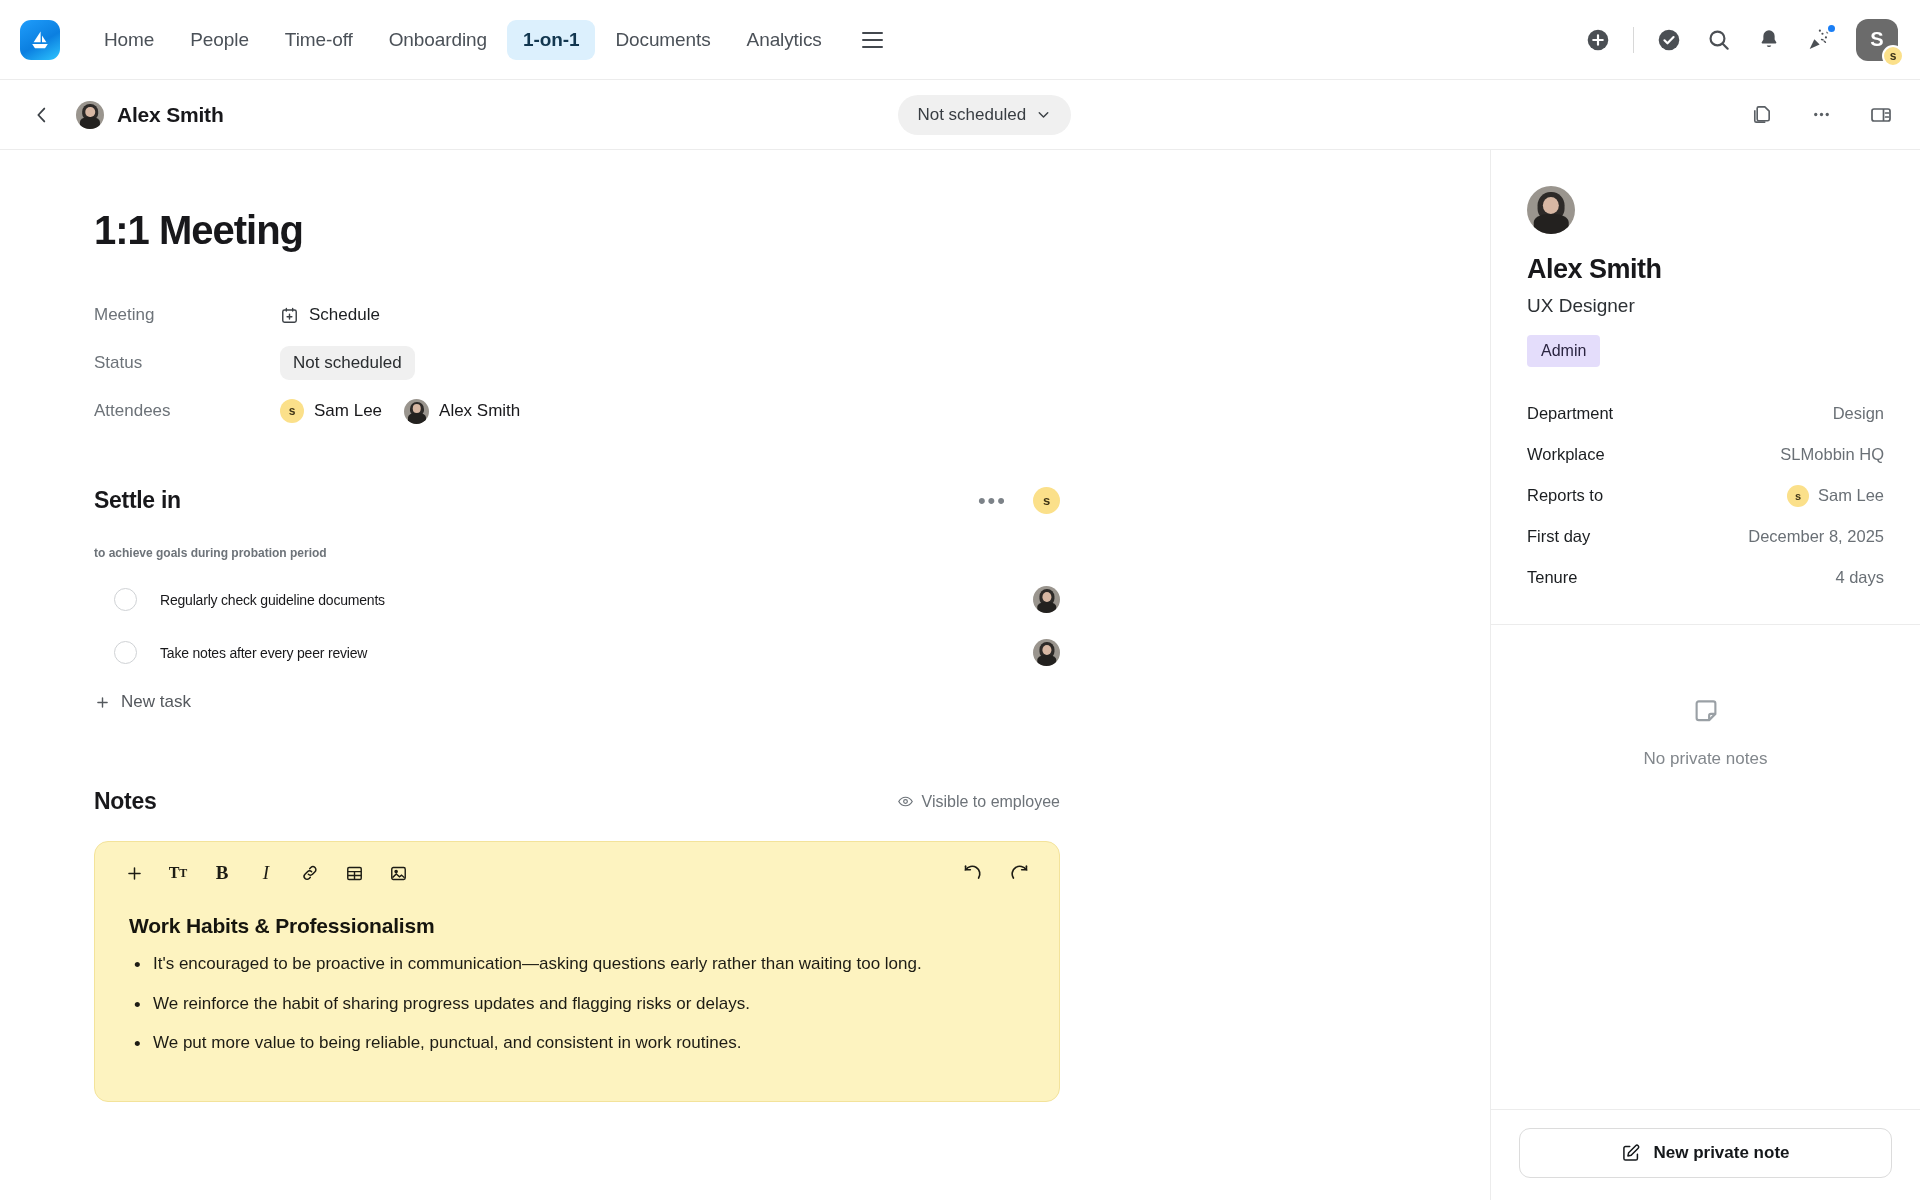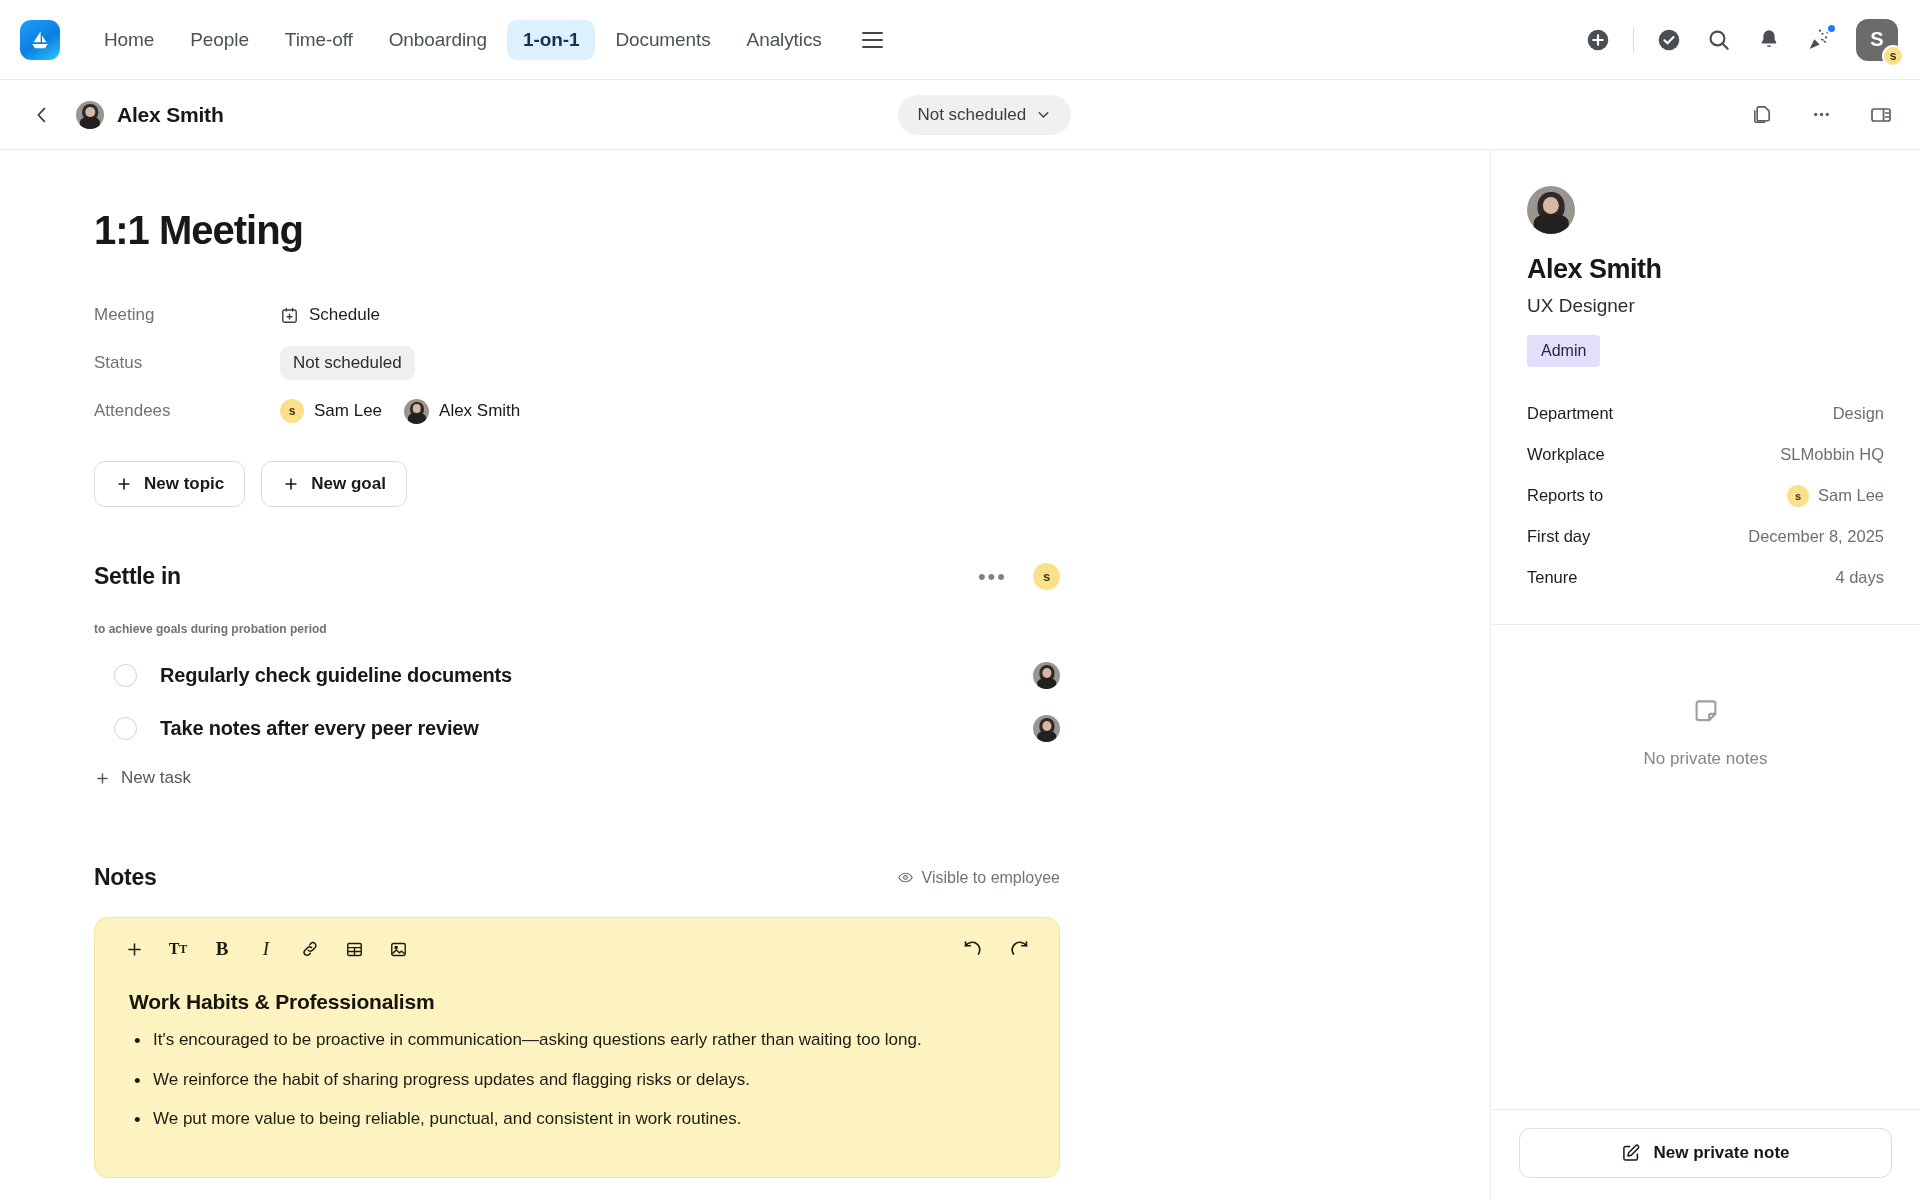--- a/index.html
+++ b/index.html
@@ -124,21 +124,21 @@
   .section-head-right { margin-left: auto; display: flex; align-items: center; gap: 26px; padding-right: 430px; }
   .dots { font-size: 22px; color: #7c8288; letter-spacing: 2px; cursor: pointer; line-height: 1; }
 
   .section-sub { font-size: 12px; color: #6d7379; margin-top: 32px; font-weight: bold; }
 
   .task { display: flex; align-items: center; margin-top: 26px; padding-right: 430px; }
   .checkbox {
     width: 23px; height: 23px; border-radius: 50%; border: 1.6px solid #cfd2d5;
     background: #fff; flex: 0 0 auto; margin-left: 20px; cursor: pointer;
   }
-  .task-label { font-size: 20px; font-weight: 700; margin-left: 23px; letter-spacing: -0.2px; }
+  .task-label { font-size: 14px; font-weight: 400; margin-left: 23px; letter-spacing: -0.2px; }
   .task-avatar { margin-left: auto; }
 
   .newtask { display: flex; align-items: center; gap: 10px; margin-top: 26px; font-size: 17px; color: #55595e; cursor: pointer; }
 
   .notes-head { display: flex; align-items: center; margin-top: 76px; padding-right: 430px; }
   .notes-title { font-size: 23px; font-weight: 700; letter-spacing: -0.3px; }
   .visible-tag { margin-left: auto; display: flex; align-items: center; gap: 8px; font-size: 16px; color: #6d7379; }
 
   .notes-card {
     margin-top: 26px; margin-right: 430px;
@@ -340,34 +340,20 @@
           <span class="avatar-photo" style="width:25px;height:25px;">
             <span class="hair"></span>
               <span class="face"></span>
               <span class="body"></span>
           </span>
           <span>Alex Smith</span>
         </div>
       </div>
     </div>
 
-    <div class="btn-row">
-      <div class="ghost-btn">
-        <svg width="18" height="18" viewBox="0 0 24 24" stroke="#17191c" stroke-width="2.1" stroke-linecap="round">
-            <path d="M12 5.5v13M5.5 12h13"></path>
-          </svg>
-        <span>New topic</span>
-      </div>
-      <div class="ghost-btn">
-        <svg width="18" height="18" viewBox="0 0 24 24" stroke="#17191c" stroke-width="2.1" stroke-linecap="round">
-            <path d="M12 5.5v13M5.5 12h13"></path>
-          </svg>
-        <span>New goal</span>
-      </div>
-    </div>
 
     <div class="section-head">
       <div class="section-title">Settle in</div>
       <div class="section-head-right">
         <div class="dots">•••</div>
         <span class="avatar-initial" style="width:27px;height:27px;font-size:13px;">s</span>
       </div>
     </div>
 
     <div class="section-sub">to achieve goals during probation period</div>

